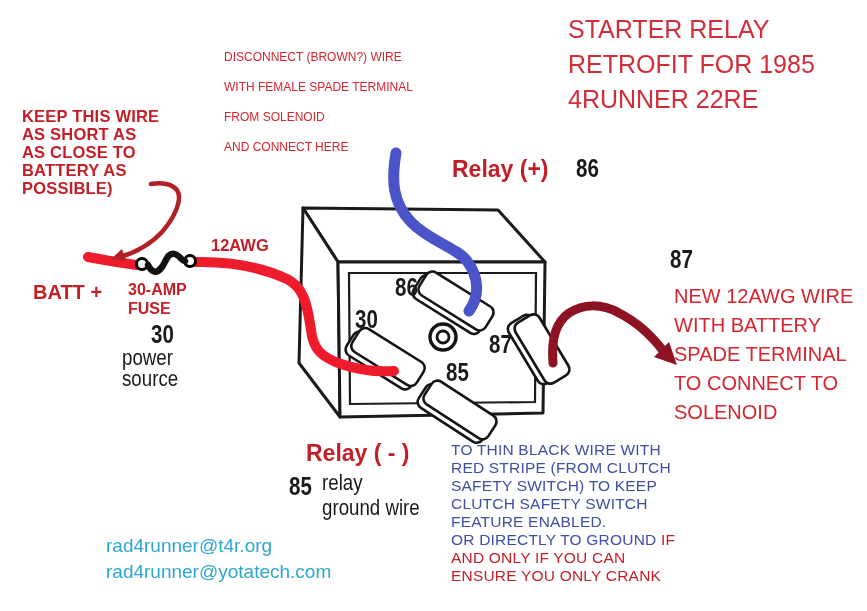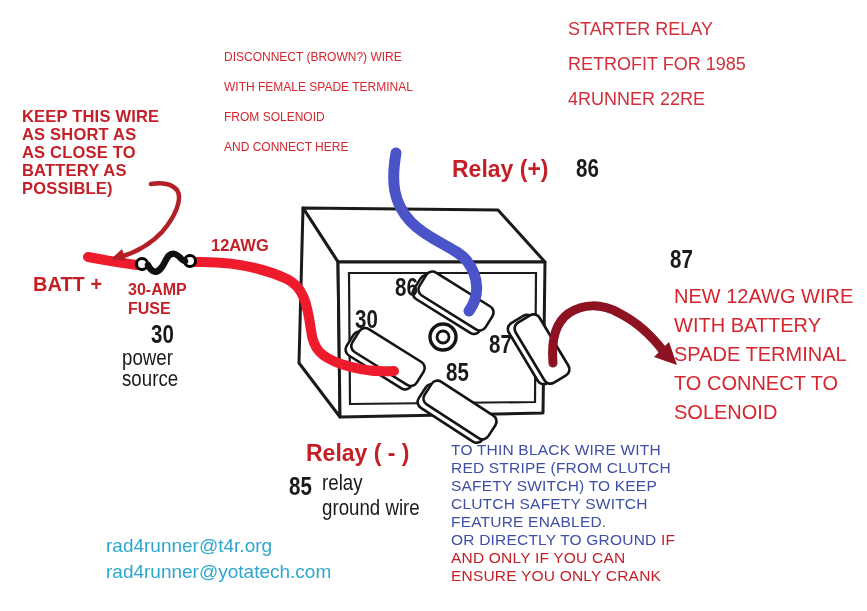--- a/index.html
+++ b/index.html
@@ -6,28 +6,28 @@
     --red_title:#d22d38; --red_note:#d6252e; --red_strong:#c41f27;
     --bright_red_wire:#ee1b2d; --dark_red_wire:#8d1322; --arrow_red:#b22026;
     --blue_wire:#4a54c8; --blue_note:#3e4fa5; --cyan_link:#2ea7cf; --ink:#1a1a1a;
   }
   html,body{margin:0;padding:0;}
   body{width:867px;height:611px;position:relative;background:#ffffff;
        font-family:"Liberation Sans", sans-serif;overflow:hidden;}
   .abs{position:absolute;white-space:nowrap;}
   svg{position:absolute;left:0;top:0;}
 
-  .title{left:568px;top:12px;font-size:18px;line-height:35px;color:var(--red_title);}
+  .title{left:568px;top:12px;font-size:25px;line-height:35px;color:var(--red_title);}
   .disconnect{left:224px;top:42px;font-size:12px;line-height:30px;color:var(--red_note);}
   .keep{left:22px;top:107px;font-size:16.5px;font-weight:700;line-height:18px;
         letter-spacing:.2px;color:var(--red_strong);}
   .relay-plus{left:452px;top:156px;font-size:23px;font-weight:700;color:var(--red_strong);}
   .relay-minus{left:306px;top:440px;font-size:23px;font-weight:700;color:var(--red_strong);}
   .gauge{left:211px;top:236px;font-size:16.5px;font-weight:700;color:var(--red_strong);}
-  .batt{left:33px;top:273px;font-size:20px;font-weight:700;color:var(--red_strong);}
+  .batt{left:33px;top:281px;font-size:20px;font-weight:700;color:var(--red_strong);}
   .fuse-label{left:128px;top:280px;font-size:16px;font-weight:700;line-height:19px;color:var(--red_strong);}
   .new-wire{left:674px;top:282px;font-size:20px;line-height:29px;color:var(--red_note);}
   .clutch{left:451px;top:441px;font-size:15.5px;line-height:18px;letter-spacing:.2px;color:var(--blue_note);}
   .clutch .red-strong{color:var(--red_strong);font-weight:400;}
   .emails{left:106px;top:533px;font-size:19px;line-height:25.5px;color:var(--cyan_link);}
 
   .scan-num{font-size:25px;font-weight:700;color:var(--ink);
             transform:scaleX(.82);transform-origin:0 0;}
   .scan-text{font-size:22px;color:var(--ink);transform:scaleX(.85);transform-origin:0 0;}
   .num86{left:576px;top:154px;}

